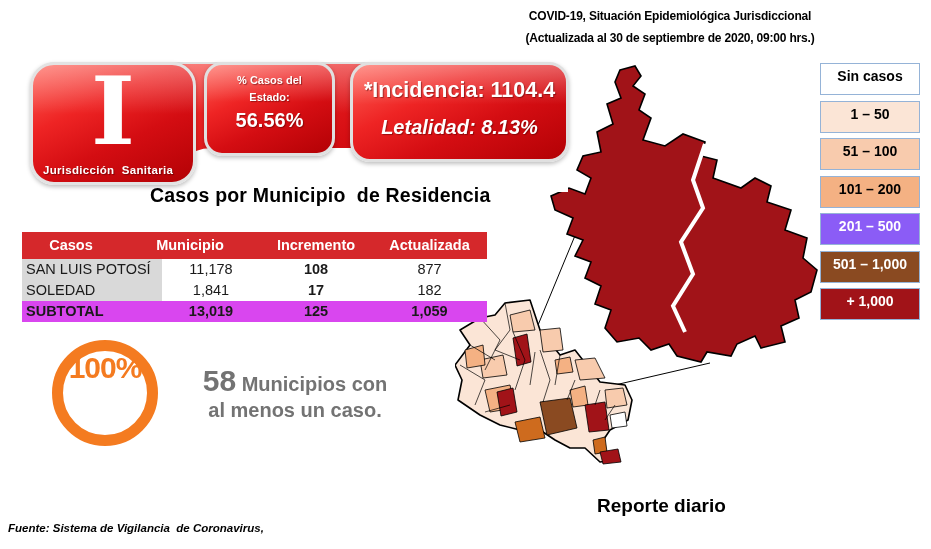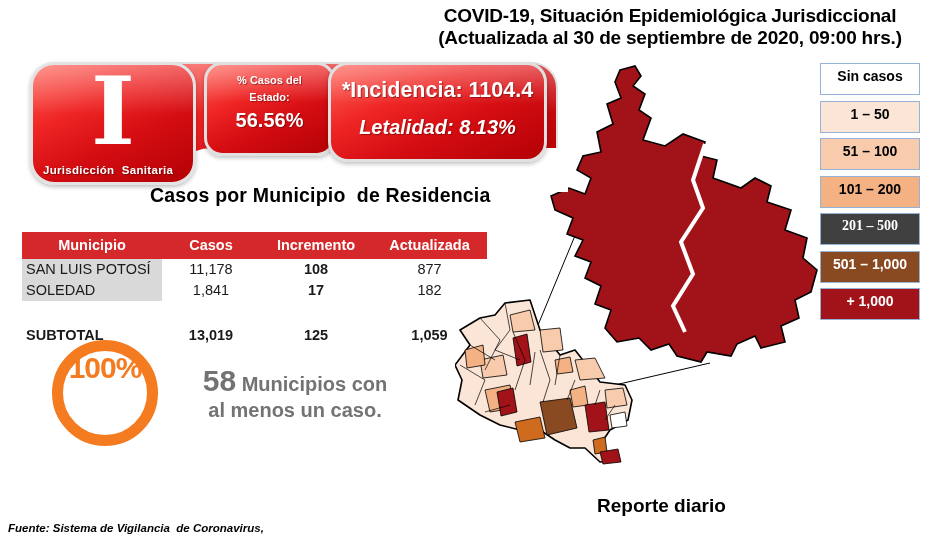--- a/index.html
+++ b/index.html
@@ -1,21 +1,21 @@
 <!DOCTYPE html>
 <html><head>
 <meta charset="utf-8">
 <style>
   * { margin:0; padding:0; box-sizing:border-box; }
   body { background:#fff; font-family:"Liberation Sans", sans-serif; }
   .stage { position:relative; width:931px; height:549px; background:#fff; overflow:hidden; }
 
   
   .main-title { position:absolute; top:5px; left:415px; width:510px; text-align:center;
-    font-weight:bold; color:#000; font-size:19px; line-height:22px; letter-spacing:-0.2px; }
+    font-weight:bold; color:#000; font-size:12px; line-height:22px; letter-spacing:-0.2px; }
 
   
   .red-grad {
     background-image:
       linear-gradient(rgba(255,255,255,.32), rgba(255,255,255,0) 42%),
       linear-gradient(155deg, #ff6257 0%, #ee2424 35%, #d40d12 62%, #b30105 100%);
   }
   .ribbon { position:absolute; left:30px; top:62px; width:528px; height:122px;
     border-radius:26px; border:2px solid #e2e2e2; z-index:1; }
   .ribbon-bite { position:absolute; left:168px; top:148px; width:400px; height:44px;
@@ -29,42 +29,42 @@
     color:#fff; }
   .badge-label { position:absolute; left:10px; bottom:6px; color:#fff; font-weight:bold;
     font-size:11.5px; letter-spacing:.3px; text-shadow:1px 1px 1px rgba(80,0,0,.6);
     word-spacing:4px; }
 
   .stat-box { position:absolute; z-index:3; color:#fff; text-align:center;
     border:3px solid #e0e0e0; box-shadow:0 2px 4px rgba(0,0,0,.25); }
   .pct-box { left:204px; top:62px; width:131px; height:94px; border-radius:18px; padding-top:7px; }
   .pct-label { font-size:11px; font-weight:bold; line-height:17px; text-shadow:1px 1px 1px rgba(80,0,0,.5); }
   .pct-value { font-size:20px; font-weight:bold; margin-top:3px; text-shadow:1px 1px 1px rgba(80,0,0,.5); }
-  .inc-box { left:328px; top:62px; width:219px; height:100px; border-radius:20px; padding-top:13px; }
+  .inc-box { left:350px; top:62px; width:219px; height:100px; border-radius:20px; padding-top:13px; }
   .inc-line1 { font-size:21.5px; font-weight:bold; text-shadow:1px 1px 1px rgba(80,0,0,.5); }
   .inc-line2 { font-size:20px; font-weight:bold; font-style:italic; margin-top:13px;
     text-shadow:1px 1px 1px rgba(80,0,0,.5); }
 
   
   .section-heading { position:absolute; left:150px; top:184px; z-index:4; color:#000;
     font-size:19.5px; font-weight:bold; white-space:pre; letter-spacing:.2px; }
 
   
   .cases-table { position:absolute; left:22px; top:232px; width:465px; z-index:4; }
   .t-header { display:flex; background:#D5282B; color:#fff; font-weight:bold;
     height:27px; line-height:27px; font-size:14.5px; }
   .t-header .cell { text-align:center; }
   .t-row { display:flex; height:21px; line-height:21px; font-size:14.5px; color:#1a1a1a; }
   .cell.c-mun { width:140px; text-align:left; padding-left:4px; }
   .cell.c-casos { width:98px; text-align:center; }
   .cell.c-inc { width:112px; text-align:center; font-weight:bold; }
   .cell.c-def { width:115px; text-align:center; }
   .t-header .cell.c-inc { font-weight:bold; }
   .t-row .c-mun { background:#D9D9D9; }
-  .t-row.subtotal .cell { background:#d946ef; font-weight:bold;margin-top:24px; }
+  .t-row.subtotal .cell { background:#d946ef; font-weight:bold; }
 
   
   .ring { position:absolute; left:52px; top:340px; width:106px; height:106px;
     border:11px solid #F47B20; border-radius:50%; display:flex; align-items:flex-start;
     justify-content:center; background:#fff; }
   .ring-value { color:#F47B20; font-weight:bold; font-size:30px; letter-spacing:-1px; }
   .coverage-text { position:absolute; left:188px; top:368px; width:214px; text-align:center;
     color:#737373; font-weight:bold; line-height:26px; font-size:20px; }
   .coverage-count { font-size:30px; }
 
@@ -107,22 +107,22 @@
 
   <div class="stat-box inc-box red-grad">
     <div class="inc-line1">*Incidencia: 1104.4</div>
     <div class="inc-line2">Letalidad: 8.13%</div>
   </div>
 
   <div class="section-heading">Casos por Municipio  de Residencia</div>
 
   <div class="cases-table">
     <div class="t-header">
+        <div class="cell c-casos">Casos</div>
         <div class="cell c-mun" style="text-align: center; padding-left: 0px;">Municipio</div>
-        <div class="cell c-casos">Casos</div>
         <div class="cell c-inc">Incremento</div>
         <div class="cell c-def">Actualizada</div>
       </div>
     <div>
         <div class="t-row">
           <div class="cell c-mun">SAN LUIS POTOSÍ</div>
           <div class="cell c-casos">11,178</div>
           <div class="cell c-inc">108</div>
           <div class="cell c-def">877</div>
         </div>
@@ -147,21 +147,21 @@
   <div class="coverage-text">
     <span class="coverage-count">58</span><span> Municipios con</span><br>
     <span>al menos un caso.</span>
   </div>
 
   <div class="legend">
       <div class="legend-item" style="background: rgb(255, 255, 255); color: rgb(0, 0, 0);">Sin casos</div>
       <div class="legend-item" style="background: rgb(251, 229, 214); color: rgb(0, 0, 0);">1 – 50</div>
       <div class="legend-item" style="background: rgb(248, 203, 173); color: rgb(0, 0, 0);">51 – 100</div>
       <div class="legend-item" style="background: rgb(244, 177, 131); color: rgb(0, 0, 0);">101 – 200</div>
-      <div class="legend-item" style="background: #404040; color: rgb(255, 255, 255); font-family: Liberation Serif, serif;">201 – 500</div>
+      <div class="legend-item" style="background: #8b5cf6; color: rgb(255, 255, 255);">201 – 500</div>
       <div class="legend-item" style="background: rgb(138, 74, 33); color: rgb(255, 255, 255);">501 – 1,000</div>
       <div class="legend-item" style="background: rgb(161, 19, 24); color: rgb(255, 255, 255);">+ 1,000</div>
     </div>
 
   <div class="map-wrap">
     <svg width="380" height="430" viewBox="0 0 380 430">
 
       <line x1="150" y1="103" x2="50" y2="345" stroke="#000" stroke-width="1"></line>
       <line x1="108" y1="337" x2="255" y2="303" stroke="#000" stroke-width="1"></line>
 

